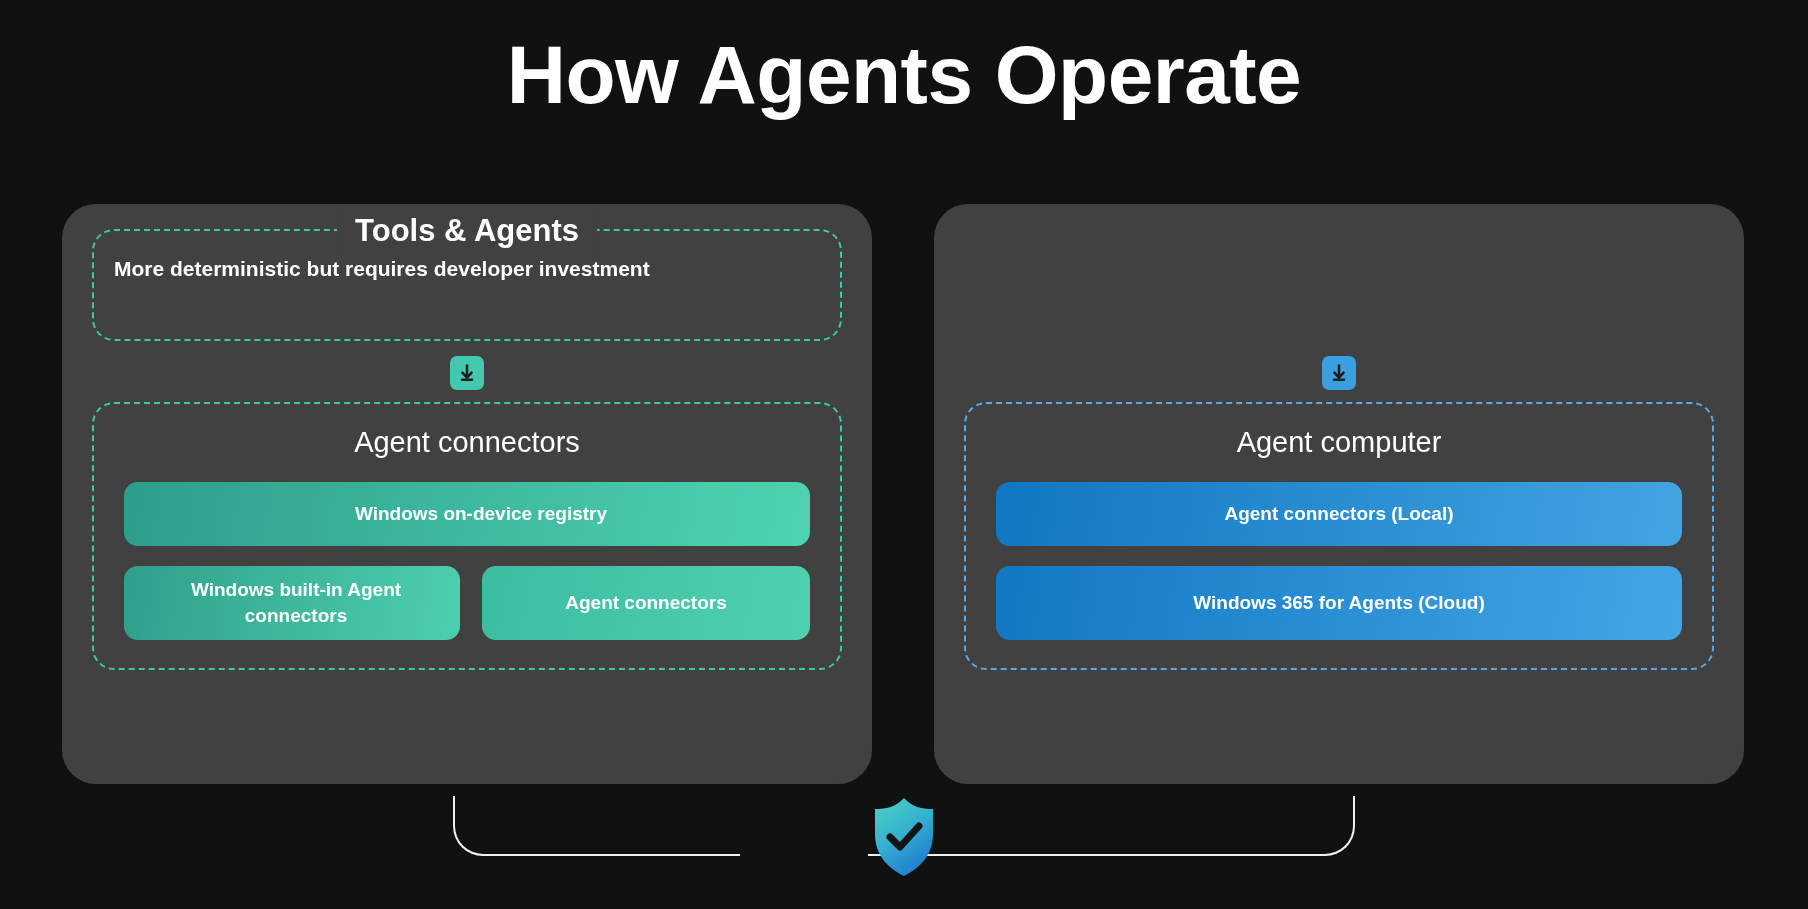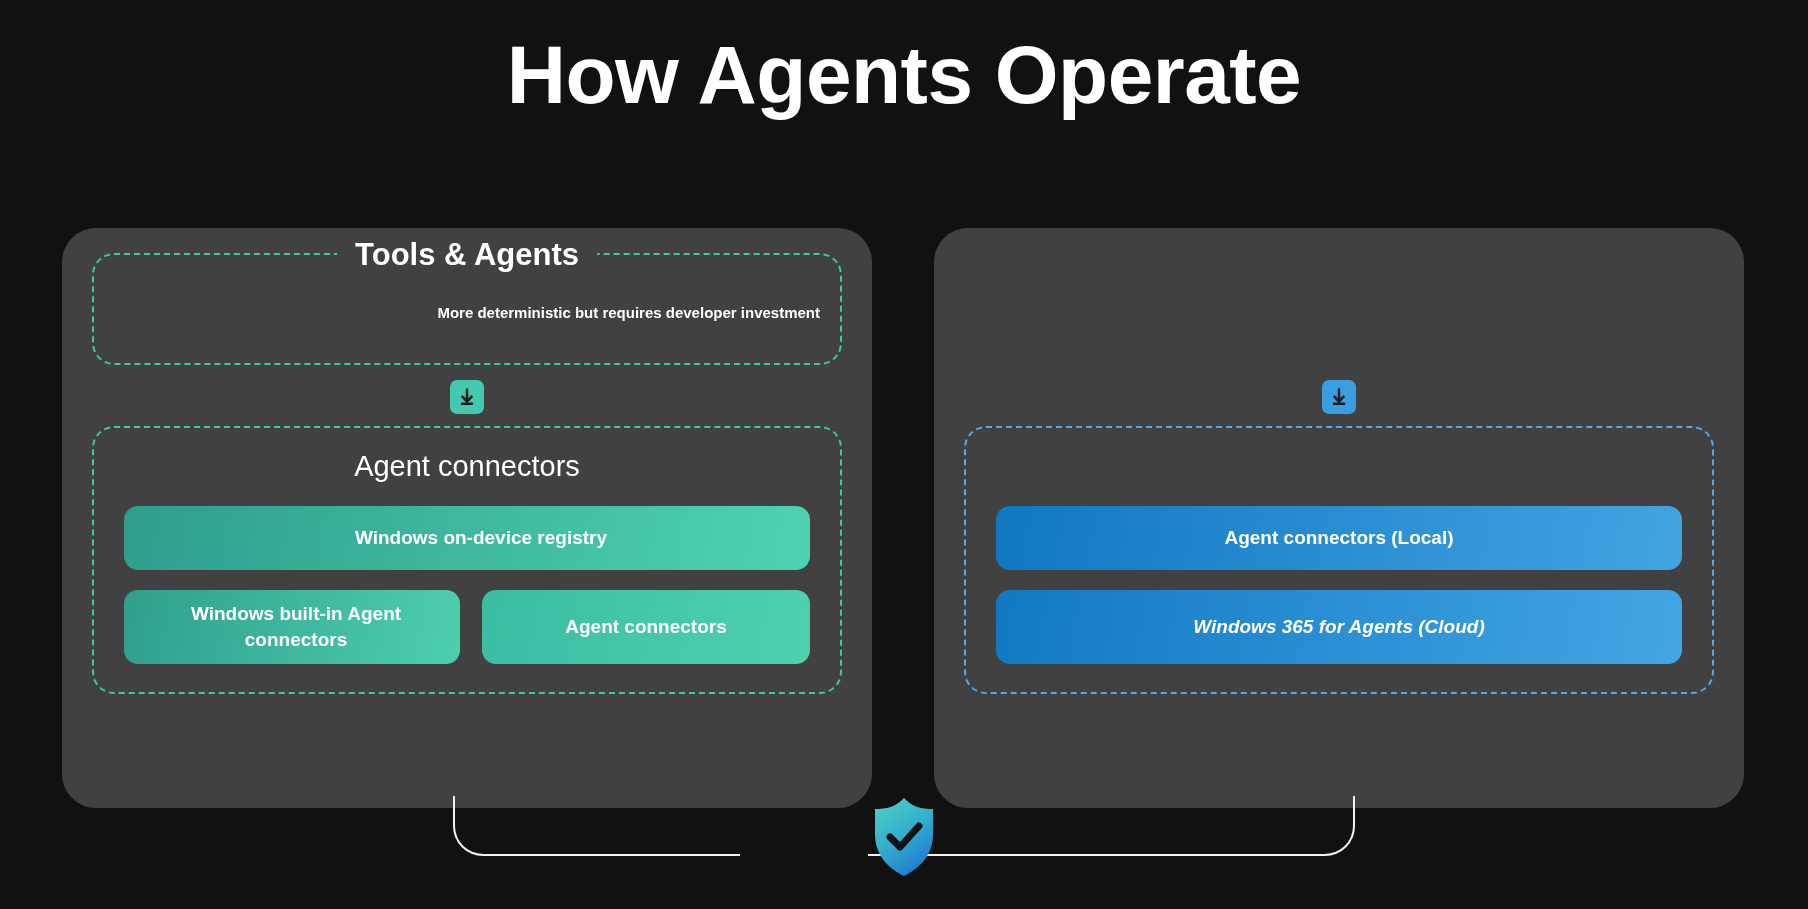--- a/index.html
+++ b/index.html
@@ -27,21 +27,21 @@
     font-size: 82px;
     font-weight: 700;
     letter-spacing: -0.5px;
     color: #ffffff;
     line-height: 1.0;
   }
 
   
   .card {
     position: absolute;
-    top: 228px;
+    top: 204px;
     width: 810px;
     height: 580px;
     background: #414141;
     border-radius: 34px;
   }
   .card-left  { left: 62px; }
   .card-right { left: 934px; }
 
   
   .group {
@@ -61,23 +61,23 @@
     background: #414141;
     padding: 0 18px;
     white-space: nowrap;
     font-size: 31px;
     font-weight: 700;
     color: #ffffff;
     line-height: 46px;
   }
 
   .group-desc {
-    margin-top: 48px;
-    text-align: right;
-    font-size: 15px;
+    margin-top: 24px;
+    text-align: left;
+    font-size: 21px;
     font-weight: 700;
     color: #ffffff;
     line-height: 1.38;
     padding: 0 20px;
   }
 
   
   .grp-top-left  { left: 30px; top: 25px;  width: 750px; height: 112px; }
   .grp-top-right { left: 30px; top: 25px;  width: 750px; height: 112px; }
 
@@ -126,21 +126,21 @@
     font-weight: 700;
     font-size: 19px;
     line-height: 1.35;
     padding: 0 16px;
   }
   .pill-full { height: 64px; }
   .pill-teal-1 { background: linear-gradient(100deg, #2e9e8b 0%, #4ed3b2 100%); padding-left: 44px; }
   .pill-teal-2 { background: linear-gradient(100deg, #2f9f8c 0%, #4dcfae 100%); padding-left: 24px; }
   .pill-teal-3 { background: linear-gradient(100deg, #3cbda3 0%, #4fd0ae 100%); }
   .pill-blue-1 { background: linear-gradient(100deg, #1077c2 0%, #43a4e2 100%); }
-  .pill-blue-2 { background: linear-gradient(100deg, #1178c3 0%, #43a6e4 100%); font-style: italic; }
+  .pill-blue-2 { background: linear-gradient(100deg, #1178c3 0%, #43a6e4 100%); }
 
   .pill-row {
     display: flex;
     gap: 22px;
     margin-top: 20px;
   }
   .pill-row .pill { flex: 1; height: 74px; }
 
   
   .bracket {
@@ -209,20 +209,21 @@
 
     <div class="arrow-icon arrow-blue">
       <svg width="20" height="20" viewBox="0 0 24 24" aria-hidden="true">
         <path d="M12 3 L12 14" stroke="#1d1d1d" stroke-width="3" stroke-linecap="round" fill="none"></path>
         <path d="M6.5 11.5 L12 17.5 L17.5 11.5" stroke="#1d1d1d" stroke-width="3" stroke-linecap="round" stroke-linejoin="round" fill="none"></path>
         <path d="M6 20 L18 20" stroke="#1d1d1d" stroke-width="3" stroke-linecap="round" fill="none"></path>
       </svg>
     </div>
 
     <div class="group group-blue grp-bot-right">
+      <div class="group-title">Agent computer</div>
       <div class="pill-wrap">
         <div class="pill pill-full pill-blue-1">Agent connectors (Local)</div>
         <div class="pill-row">
           <div class="pill pill-blue-2">Windows 365 for Agents (Cloud)</div>
         </div>
       </div>
     </div>
   </div>
 
   <div class="bracket"></div>

